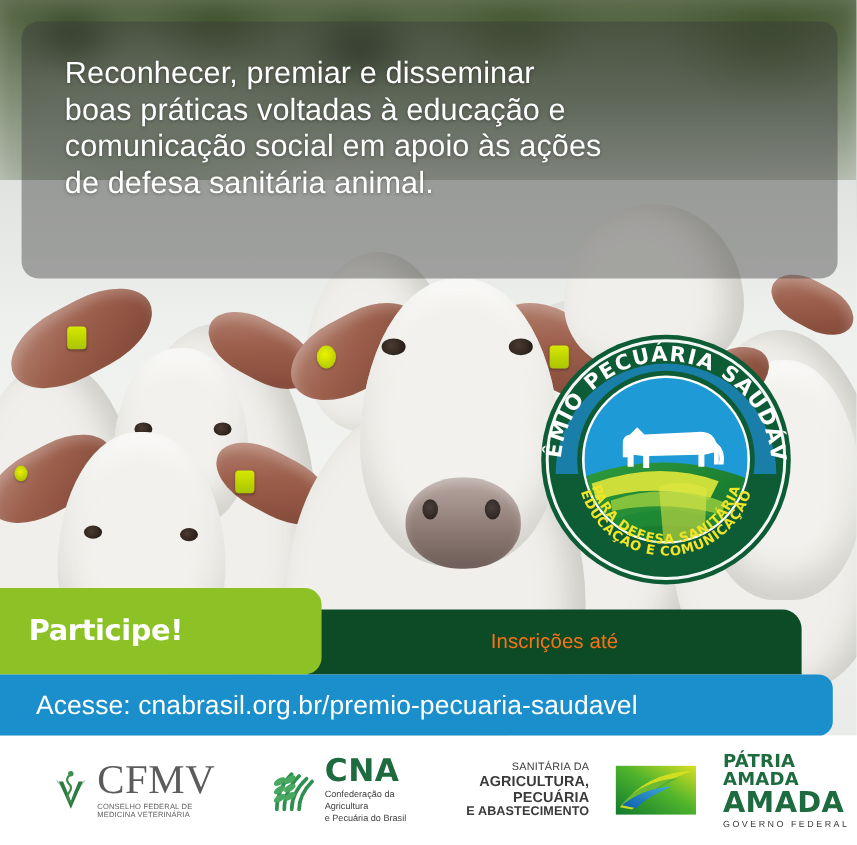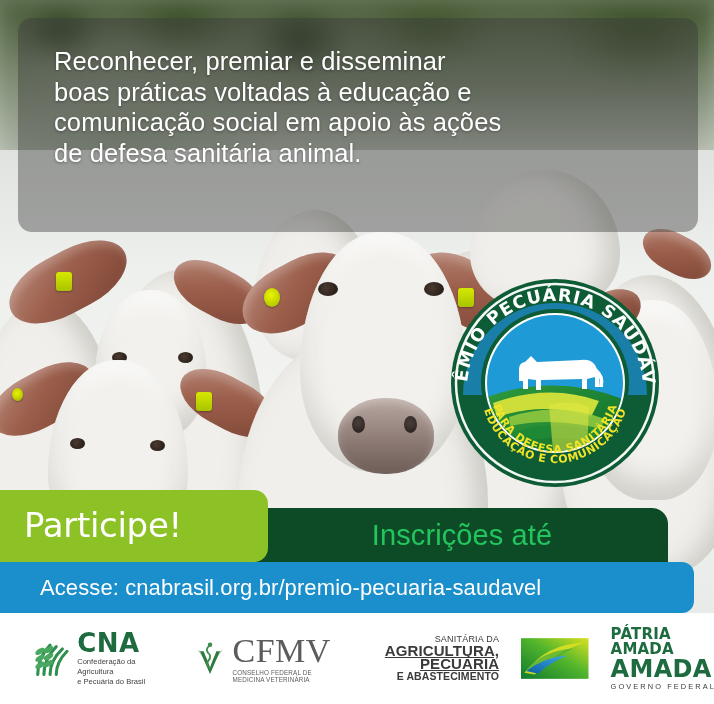--- a/index.html
+++ b/index.html
@@ -55,50 +55,50 @@
      letter-spacing:.1px;text-shadow:0 1px 3px rgba(0,0,0,.35);white-space:pre-line;}
 
   
   .seal{position:absolute;left:449px;top:277px;width:212px;height:212px;}
   .seal svg{display:block;width:212px;height:212px;}
 
   
   .participe{position:absolute;left:0;top:490px;width:268px;height:72px;
     background:#8cc225;border-radius:0 14px 14px 0;z-index:6;}
   .participe span{position:absolute;left:24px;top:50%;transform:translateY(-52%);
-    color:#fff;font-size:34px;font-weight:normal;letter-spacing:-.3px;font-family:"DejaVu Sans",sans-serif;}
+    color:#fff;font-size:24px;font-weight:bold;letter-spacing:-.3px;font-family:"DejaVu Sans",sans-serif;}
   .datebar{position:absolute;left:256px;top:508px;width:412px;height:54px;
     background:#0d4a26;border-radius:0 16px 0 0;z-index:5;
     display:flex;align-items:center;justify-content:center;}
-  .datebar .t1{color:#22c55e;font-size:29px;letter-spacing:.1px;}
+  .datebar .t1{color:#f97316;font-size:17px;letter-spacing:.1px;}
   .datebar .t2{color:#f2ea1a;font-size:23px;font-weight:bold;margin-left:9px;}
 
   
   .urlbar{position:absolute;left:0;top:562px;width:694px;height:51px;
     background:#1b8fcb;border-radius:0 12px 12px 0;z-index:7;
     display:flex;align-items:center;}
-  .urlbar span{color:#fff;font-size:22px;margin-left:40px;letter-spacing:.1px;}
+  .urlbar span{color:#fff;font-size:22px;margin-left:30px;letter-spacing:.1px;}
 
   
   .footer{position:absolute;left:0;top:613px;width:714px;height:91px;background:#fff;
     display:flex;align-items:center;}
   .logo{display:flex;align-items:center;}
 
   .cna{margin-left:30px;}
   .cna .txt{margin-left:7px;}
   .cna .big{color:#1d6b3f;font-size:26px;font-weight:bold;letter-spacing:.5px;line-height:26px;font-family:"DejaVu Sans",sans-serif;}
   .cna .sub{color:#3f3f3f;font-size:7.6px;line-height:9.4px;margin-top:1px;}
 
   .cfmv{margin-left:42px;}
   .cfmv .big{color:#5c5c5c;font-size:34px;letter-spacing:.5px;line-height:34px;font-family:"Liberation Serif",serif;}
   .cfmv .sub{color:#5c5c5c;font-size:6.3px;letter-spacing:.15px;margin-top:1px;}
 
   .mapa{margin-left:40px;text-align:right;color:#3a3a3a;}
   .mapa .l1{font-size:9px;line-height:11px;letter-spacing:.2px;}
-  .mapa .l2{font-size:15px;font-weight:bold;line-height:12.5px;letter-spacing:.1px;text-decoration:underline;}
+  .mapa .l2{font-size:12px;font-weight:bold;line-height:12.5px;letter-spacing:.1px;}
   .mapa .l3{font-size:10.5px;font-weight:bold;line-height:12.5px;letter-spacing:.1px;}
 
   .brasil{margin-left:22px;display:flex;align-items:center;}
   .brasil .flag{width:78px;height:47px;}
   .brasil .txt{margin-left:22px;}
   .brasil .b1{color:#1d6b3f;font-size:15px;font-weight:bold;letter-spacing:.2px;line-height:15px;font-family:"DejaVu Sans",sans-serif;}
   .brasil .b2{color:#1d6b3f;font-size:24px;font-weight:bold;letter-spacing:.3px;line-height:25px;font-family:"DejaVu Sans",sans-serif;}
   .brasil .b3{color:#3a3a3a;font-size:7.4px;letter-spacing:2.1px;line-height:9px;}
 </style>
 </head>
@@ -221,20 +221,33 @@
 
   <div class="participe">
     <span>Participe!</span>
   </div>
 
   <div class="urlbar">
     <span id="urlText">Acesse: cnabrasil.org.br/premio-pecuaria-saudavel</span>
   </div>
 
   <div class="footer">
+
+    <div class="logo cfmv">
+      <svg width="48" height="50" viewBox="0 0 48 50">
+        <path d="M6,12 Q24,20 24,46 Q24,20 42,12 Q30,26 24,46 Q18,26 6,12 Z" fill="#3f8d4e" opacity=".45"></path>
+        <path d="M10,14 L24,46 L38,14 L33,14 L24,37 L15,14 Z" fill="#2f7a40"></path>
+        <path d="M24,6 Q17,10 21,16 Q27,21 22,27 Q17,33 24,38" fill="none" stroke="#3f8d4e" stroke-width="2.6" stroke-linecap="round"></path>
+        <circle cx="24" cy="5" r="3.2" fill="#3f8d4e"></circle>
+      </svg>
+      <div class="txt" style="margin-left:5px;">
+        <div class="big">CFMV</div>
+        <div class="sub">CONSELHO FEDERAL DE MEDICINA VETERINÁRIA</div>
+      </div>
+    </div>
 
     <div class="logo cna">
       <svg width="52" height="48" viewBox="0 0 52 48">
         <g fill="none" stroke="#2f8f4e" stroke-width="4" stroke-linecap="round">
           <path d="M10,44 Q10,22 26,6"></path>
             <path d="M18,44 Q18,24 34,8"></path>
           <path d="M26,44 Q26,26 42,11"></path>
             <path d="M34,44 Q34,28 48,14"></path>
         </g>
         <g fill="#49a860">
@@ -243,33 +256,20 @@
           <ellipse cx="13" cy="32" rx="7" ry="3.4" transform="rotate(-32 13 32)"></ellipse>
           <ellipse cx="24" cy="12" rx="7" ry="3.4" transform="rotate(-32 24 12)"></ellipse>
           <ellipse cx="24" cy="21" rx="7" ry="3.4" transform="rotate(-32 24 21)"></ellipse>
           <ellipse cx="24" cy="30" rx="7" ry="3.4" transform="rotate(-32 24 30)"></ellipse>
         </g>
       </svg>
       <div class="txt">
         <div class="big">CNA</div>
         <div class="sub">Confederação da Agricultura</div>
         <div class="sub">e Pecuária do Brasil</div>
-      </div>
-    </div>
-
-    <div class="logo cfmv">
-      <svg width="48" height="50" viewBox="0 0 48 50">
-        <path d="M6,12 Q24,20 24,46 Q24,20 42,12 Q30,26 24,46 Q18,26 6,12 Z" fill="#3f8d4e" opacity=".45"></path>
-        <path d="M10,14 L24,46 L38,14 L33,14 L24,37 L15,14 Z" fill="#2f7a40"></path>
-        <path d="M24,6 Q17,10 21,16 Q27,21 22,27 Q17,33 24,38" fill="none" stroke="#3f8d4e" stroke-width="2.6" stroke-linecap="round"></path>
-        <circle cx="24" cy="5" r="3.2" fill="#3f8d4e"></circle>
-      </svg>
-      <div class="txt" style="margin-left:5px;">
-        <div class="big">CFMV</div>
-        <div class="sub">CONSELHO FEDERAL DE MEDICINA VETERINÁRIA</div>
       </div>
     </div>
 
     <div class="mapa">
       <div class="l1">SANITÁRIA DA</div>
       <div class="l2">AGRICULTURA, PECUÁRIA</div>
       <div class="l3">E ABASTECIMENTO</div>
     </div>
 
     <div class="brasil">

